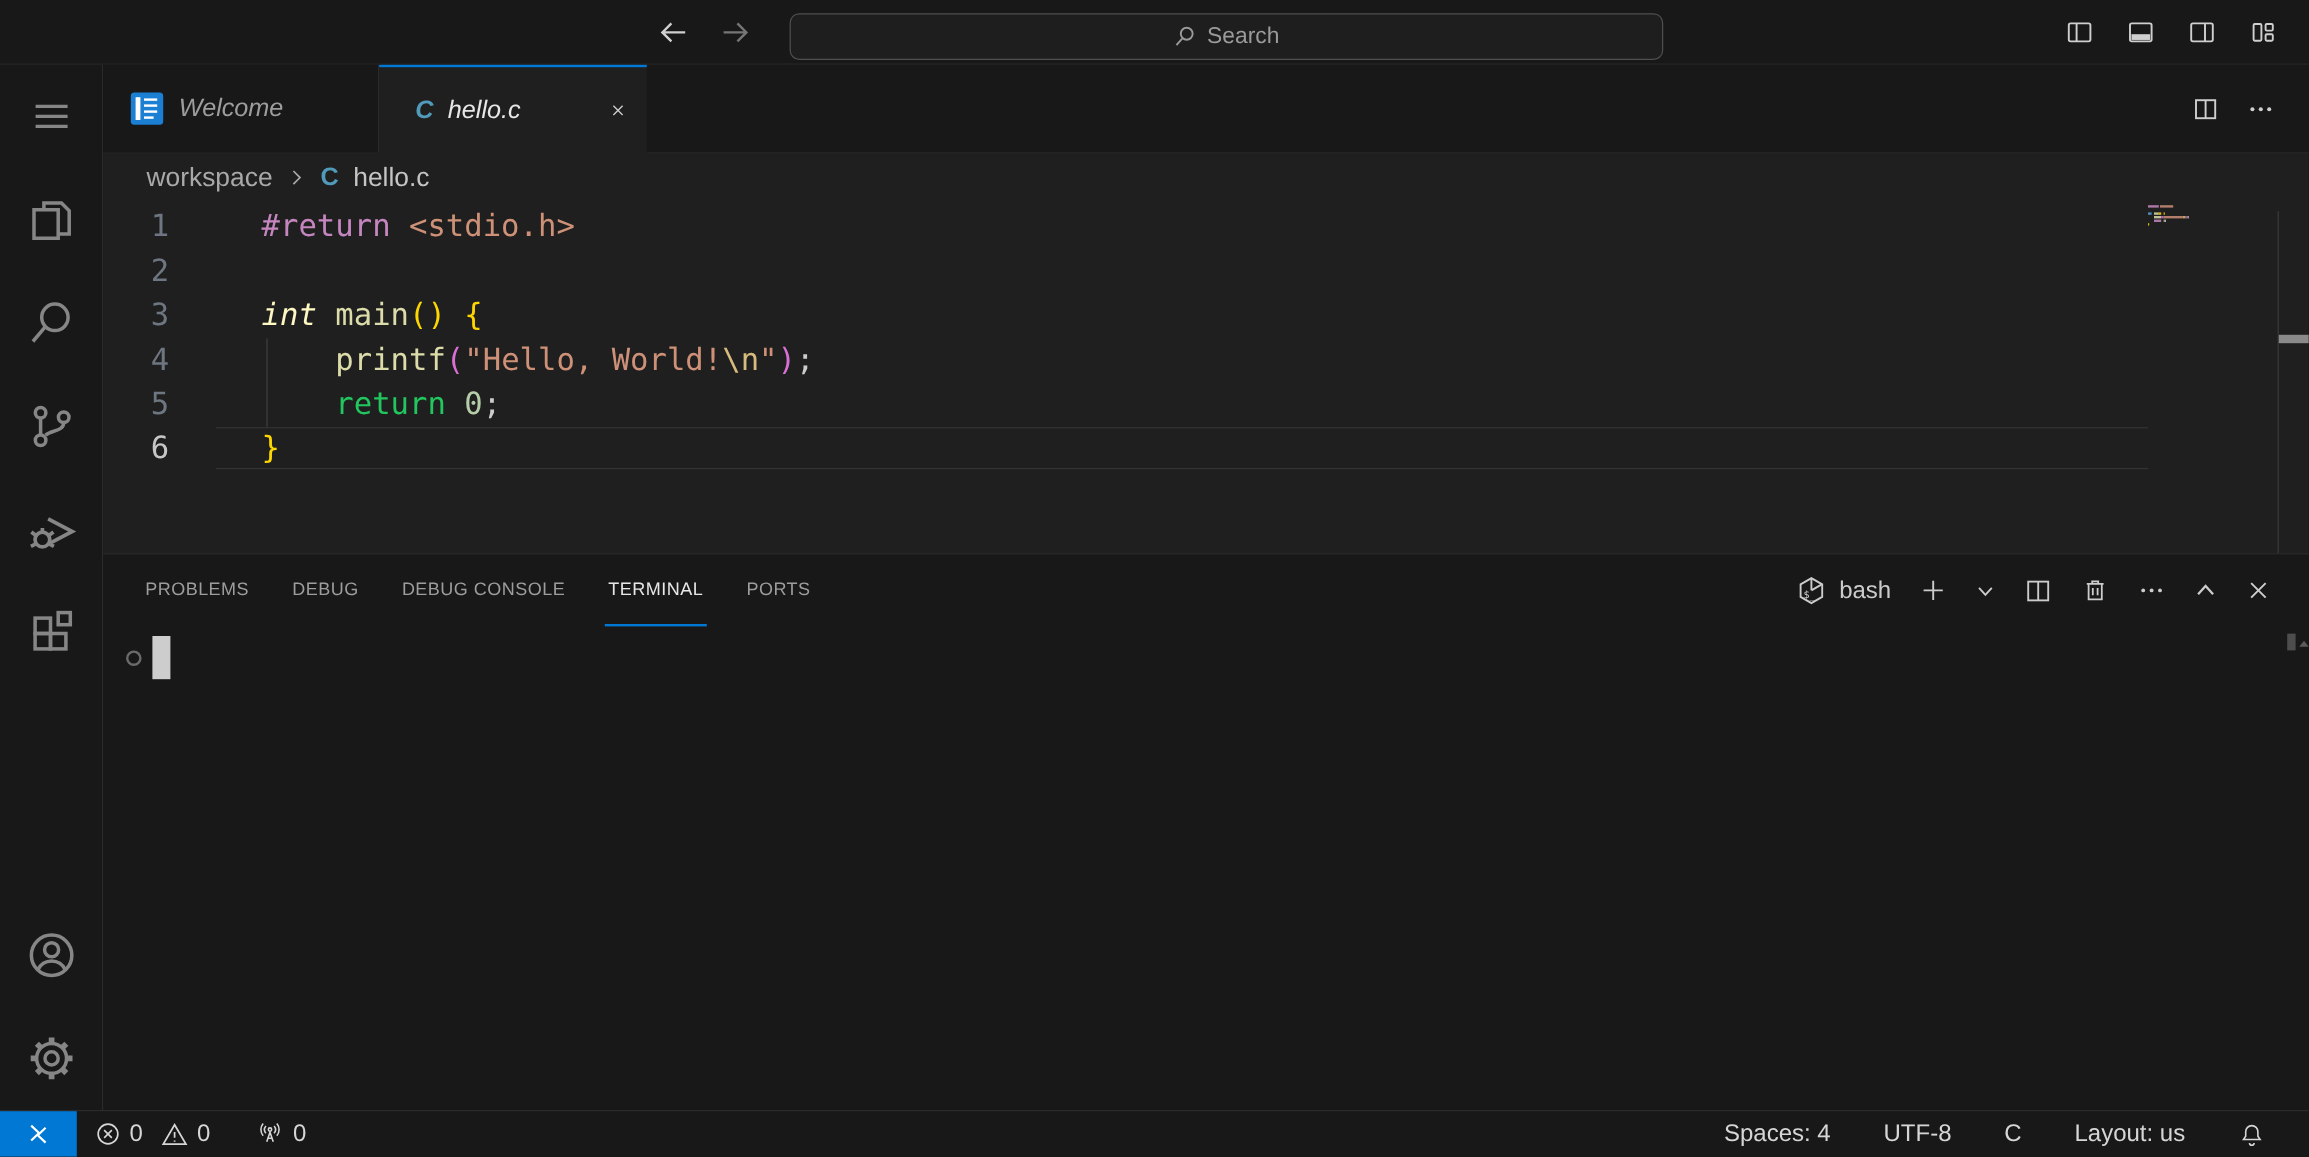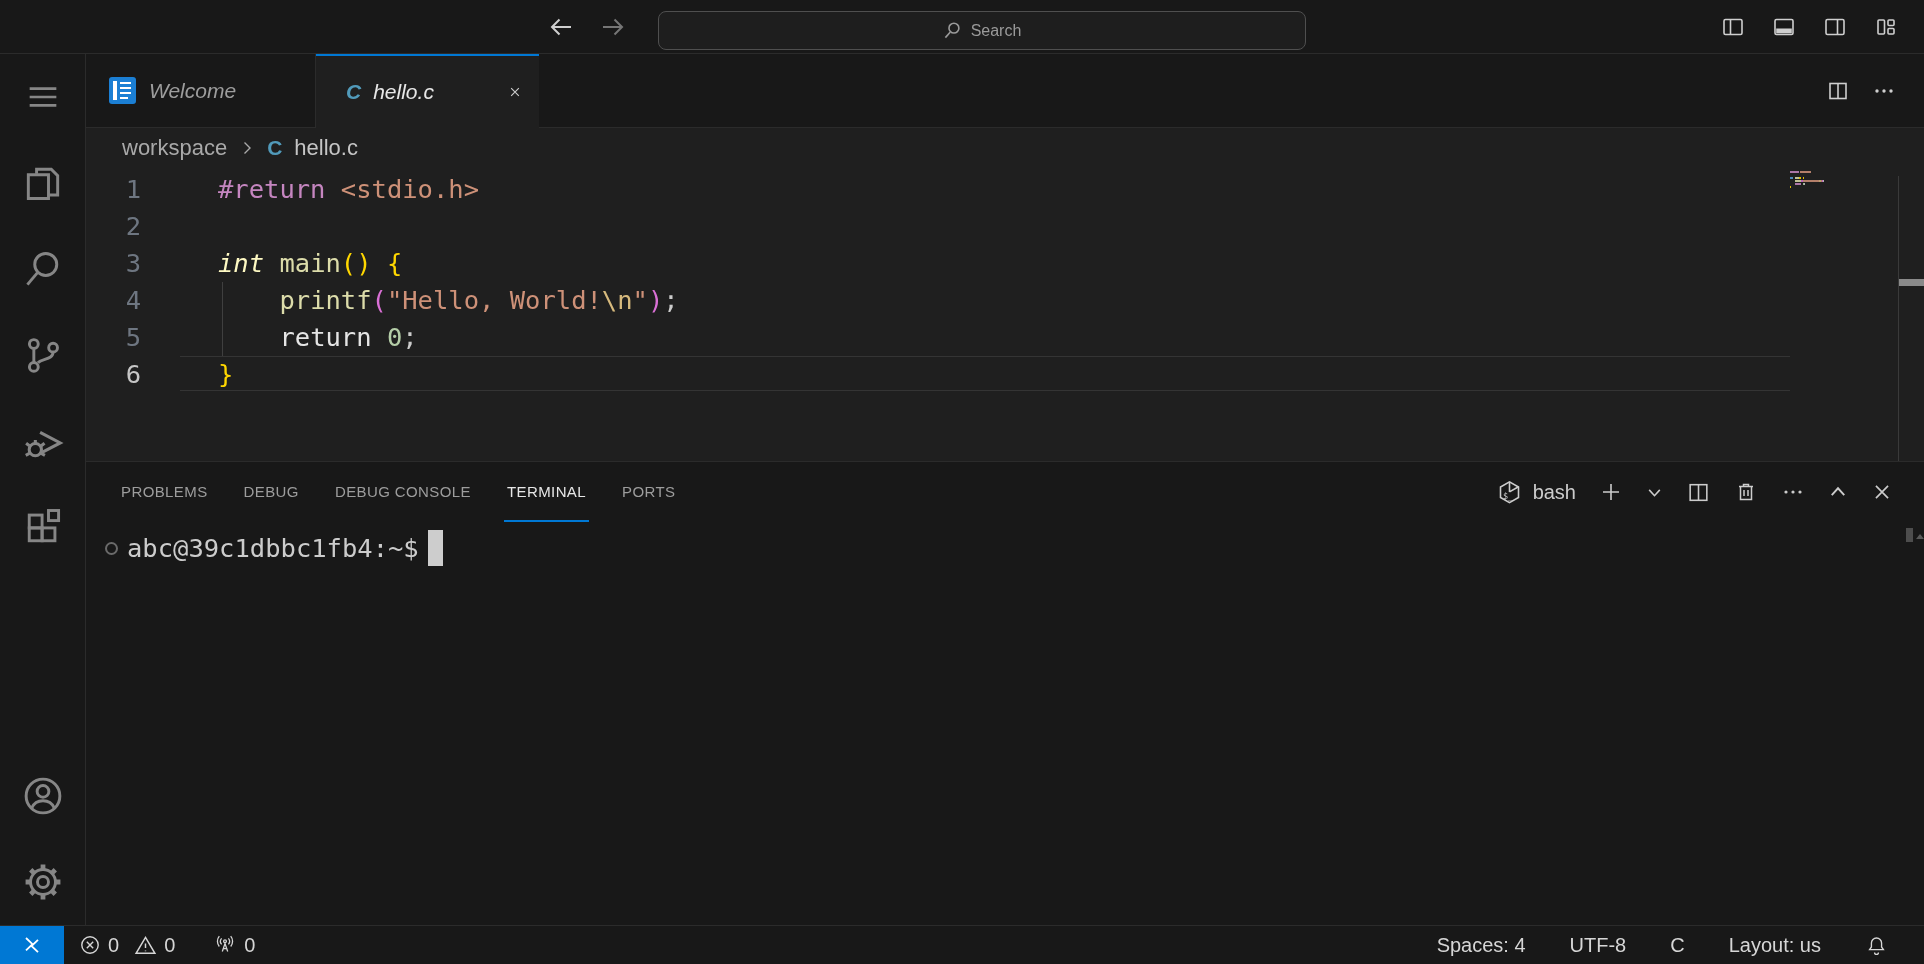--- a/index.html
+++ b/index.html
@@ -5,23 +5,23 @@
   * { margin:0; padding:0; box-sizing:border-box; }
   html,body { width:1924px; height:964px; overflow:hidden; background:#181818;
     font-family:"Liberation Sans", sans-serif; }
   .app { position:relative; width:1924px; height:964px; background:#181818; color:#ccc; }
   svg { display:block; }
 
   
   .titlebar { position:absolute; left:0; top:0; width:100%; height:54px;
     background:#181818; border-bottom:1px solid #2b2b2b; }
   .nav-arrows { position:absolute; left:548px; top:0; height:54px; display:flex; align-items:center; gap:26px; }
-  .command-center { position:absolute; left:658px; top:11px; width:648px; height:39px;
+  .command-center { position:absolute; left:658px; top:11px; width:728px; height:39px;
     background:#1e1e1e; border:1px solid #4f4f4f; border-radius:8px;
-    display:flex; align-items:center; justify-content:center; gap:9px; color:#9a9a9a; font-size:16px; }
+    display:flex; align-items:center; justify-content:center; gap:9px; color:#9a9a9a; font-size:19px; }
   .tb-right { position:absolute; right:26px; top:0; height:54px; display:flex; align-items:center; gap:27px; }
   .tb-btn { cursor:pointer; }
 
   
   .activity-bar { position:absolute; left:0; top:54px; width:86px; bottom:39px;
     background:#181818; border-right:1px solid #2b2b2b;
     display:flex; flex-direction:column; align-items:center; justify-content:space-between; }
   .ab-group { display:flex; flex-direction:column; align-items:center; }
   .ab-item { width:86px; height:86px; display:flex; align-items:center; justify-content:center; cursor:pointer; }
   .ab-item svg { stroke:#868686; fill:none; stroke-width:1.6; }
@@ -238,21 +238,21 @@
     </div>
 
     <div class="editor">
       <div class="cur-line"></div>
       <div class="indent-guide"></div>
       <div class="code" id="code-lines">
           <div class="code-row"><span class="gutter">1</span><span class="code-text"><span style="color: rgb(197, 134, 192);">#return</span><span style="color: rgb(204, 204, 204);"> </span><span style="color: rgb(206, 145, 120);">&lt;stdio.h&gt;</span></span></div>
           <div class="code-row"><span class="gutter">2</span><span class="code-text"></span></div>
           <div class="code-row"><span class="gutter">3</span><span class="code-text"><span style="color: #fef9c3; font-style: italic;">int</span><span style="color: rgb(204, 204, 204);"> </span><span style="color: rgb(220, 220, 170);">main</span><span style="color: rgb(255, 215, 0);">()</span><span style="color: rgb(204, 204, 204);"> </span><span style="color: rgb(255, 215, 0);">{</span></span></div>
           <div class="code-row"><span class="gutter">4</span><span class="code-text"><span style="color: rgb(204, 204, 204);">    </span><span style="color: rgb(220, 220, 170);">printf</span><span style="color: rgb(218, 112, 214);">(</span><span style="color: rgb(206, 145, 120);">"Hello, World!</span><span style="color: rgb(215, 186, 125);">\n</span><span style="color: rgb(206, 145, 120);">"</span><span style="color: rgb(218, 112, 214);">)</span><span style="color: rgb(204, 204, 204);">;</span></span></div>
-          <div class="code-row"><span class="gutter">5</span><span class="code-text"><span style="color: rgb(204, 204, 204);">    </span><span style="color: #e5e5e5;">return</span><span style="color: rgb(204, 204, 204);"> </span><span style="color: rgb(181, 206, 168);">0</span><span style="color: rgb(204, 204, 204);">;</span></span></div>
+          <div class="code-row"><span class="gutter">5</span><span class="code-text"><span style="color: rgb(204, 204, 204);">    </span><span style="color: #22c55e;">return</span><span style="color: rgb(204, 204, 204);"> </span><span style="color: rgb(181, 206, 168);">0</span><span style="color: rgb(204, 204, 204);">;</span></span></div>
           <div class="code-row"><span class="gutter active">6</span><span class="code-text"><span style="color: rgb(255, 215, 0);">}</span></span></div>
         </div>
       <div class="minimap" id="minimap">
           <div class="mm-row">
             <span class="mm-seg" style="width: 9.2px; background: rgb(197, 134, 192); opacity: 0.85;"></span>
             <span class="mm-seg" style="width: 1.15px; background: transparent; opacity: 0.85;"></span>
             <span class="mm-seg" style="width: 10.35px; background: rgb(206, 145, 120); opacity: 0.85;"></span>
           </div>
           <div class="mm-row"></div>
           <div class="mm-row">
@@ -339,21 +339,20 @@
             <path d="M3 10.5L8 5l5 5.5"></path>
           </svg>
         <svg class="pt-btn" width="22" height="22" viewBox="0 0 20 20" stroke="#cccccc" stroke-width="1.5" fill="none">
             <path d="M4.5 4.5l11 11M15.5 4.5l-11 11"></path>
           </svg>
       </div>
     </div>
     <div class="terminal">
       <div class="term-line">
         <span class="cmd-circle"></span>
-        <span class="prompt-text">abc@39c1dbbc1fb4:~$</span>
         <span class="term-cursor"></span>
       </div>
       <div class="term-scroll"></div>
       <div class="term-scroll-arrow"></div>
     </div>
   </div>
 
   <div class="statusbar">
     <div class="sb-remote">
       <svg width="24" height="24" viewBox="0 0 24 24" stroke="#ffffff" stroke-width="1.8" fill="none">

